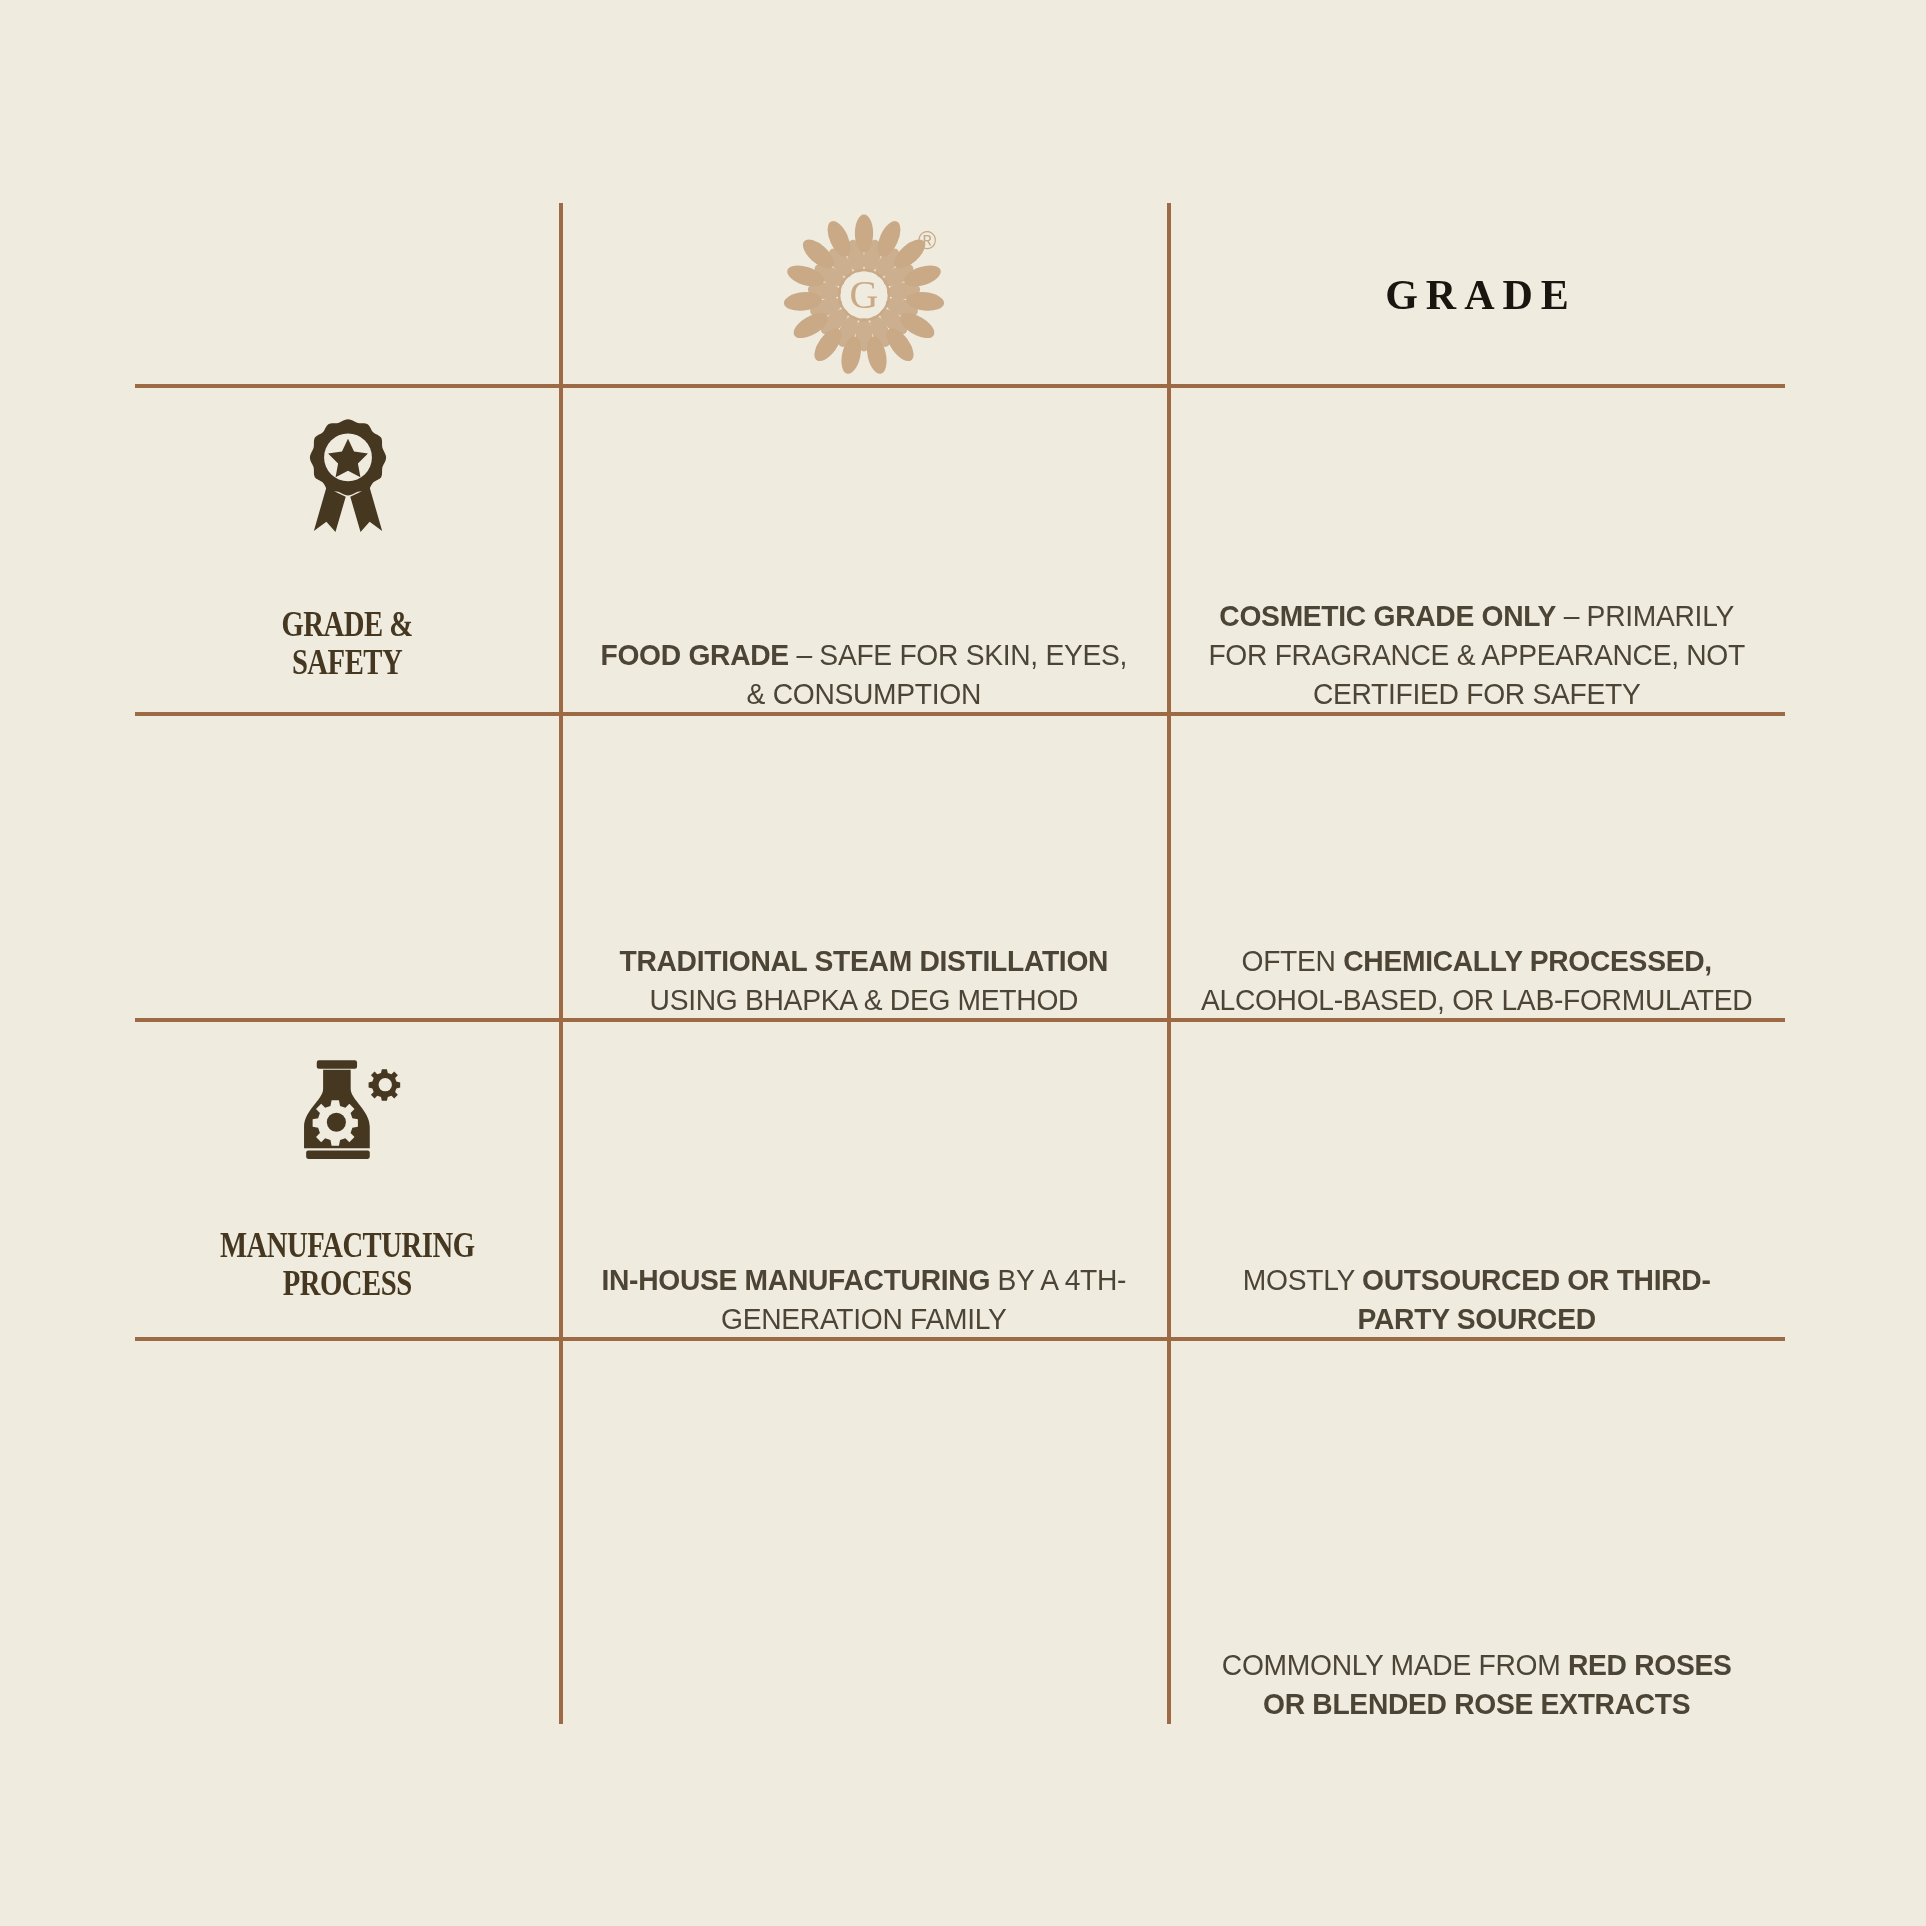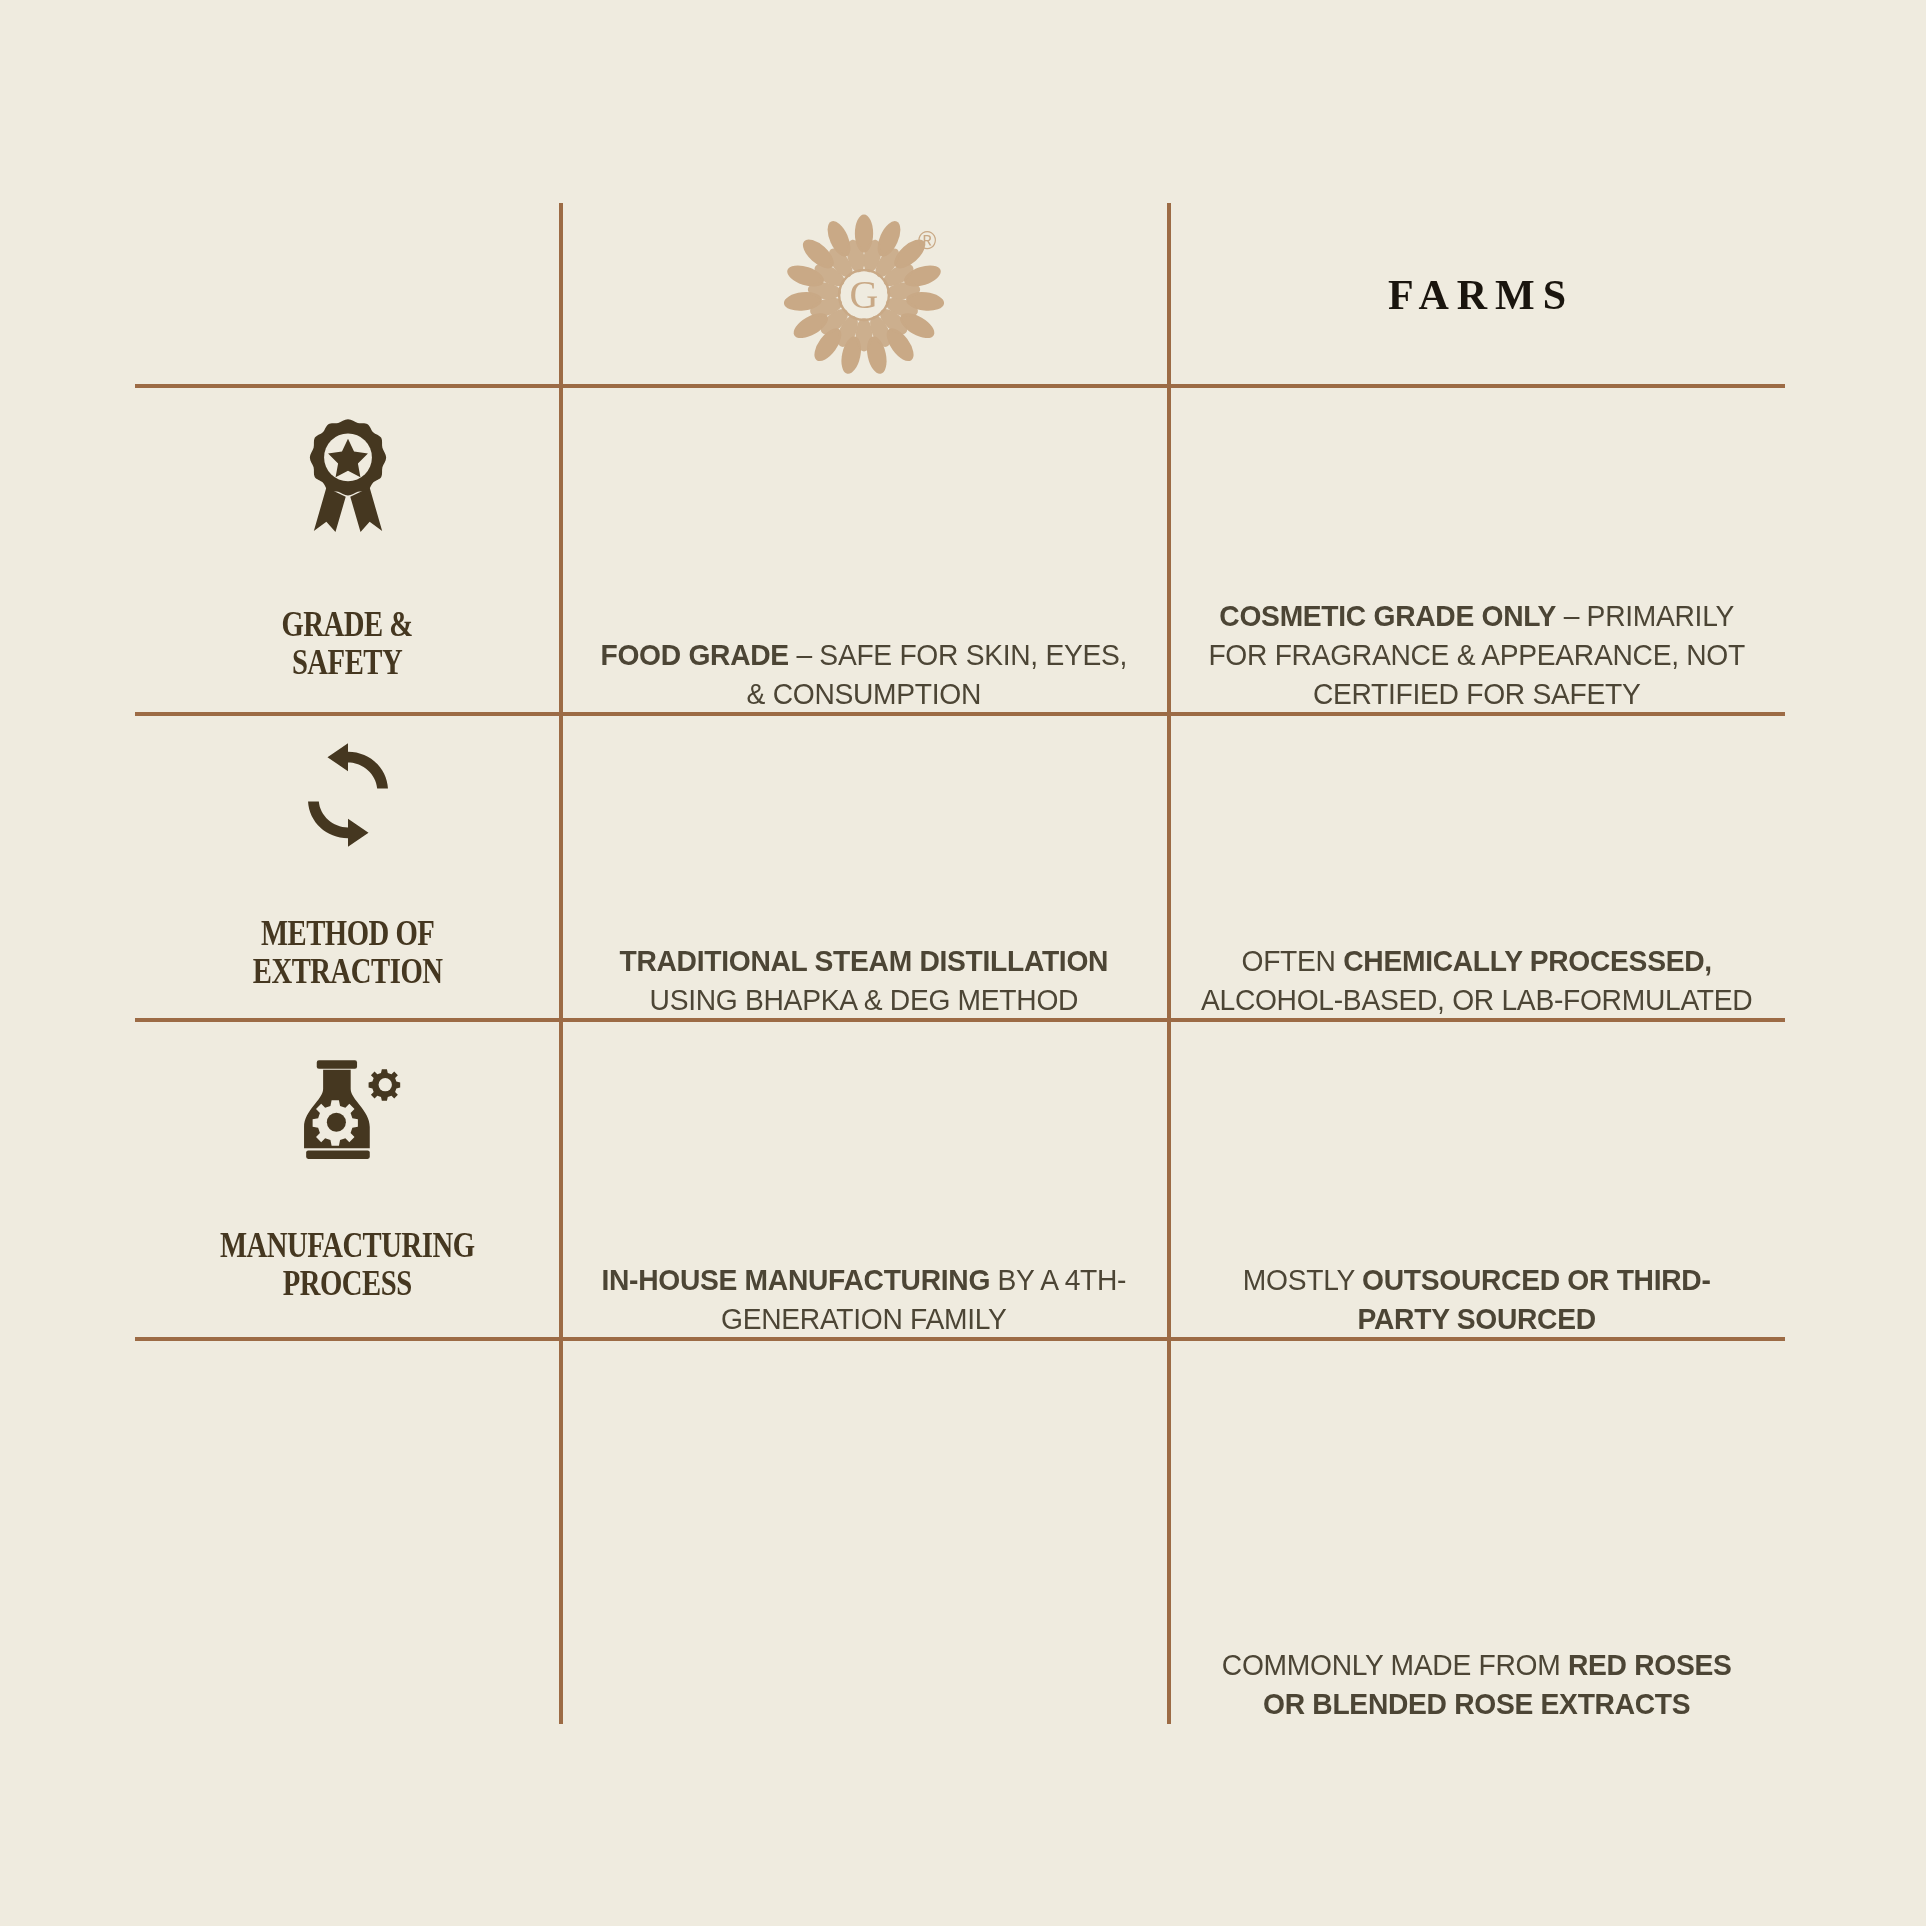--- a/index.html
+++ b/index.html
@@ -135,21 +135,21 @@
             <circle cx="0" cy="0" r="30" fill="none" stroke="#c9a986" stroke-width="3"></circle>
           </g>
         </g>
       </g>
       <text x="100" y="116" text-anchor="middle" font-family="Liberation Serif, serif" font-size="48" fill="#c9a986">G</text>
       <text x="176" y="44" text-anchor="middle" font-family="Liberation Sans, sans-serif" font-size="30" fill="#c9a986">®</text>
     </svg>
   </div>
 
   <div class="hdr-others">
-    <span class="others-text">FARMS</span>
+    <span class="others-text">GRADE</span>
   </div>
 
   <div class="row" id="row1">
     <div class="cell-label">
       <div class="icon-wrap">
         <svg class="ico" width="114" height="123" viewBox="0 0 100 108">
           <g fill="#453720">
             <path d="M31 62 L20 100 L31 92 L39 101 L48 70 Z"></path>
             <path d="M69 62 L80 100 L69 92 L61 101 L52 70 Z"></path>
             <path d="M50 2
@@ -173,34 +173,20 @@
     </div>
     <div class="cell-mid">
       <div class="body-text"><b>FOOD GRADE </b><span> – SAFE FOR SKIN, EYES, &amp; CONSUMPTION</span></div>
     </div>
     <div class="cell-right">
       <div class="body-text"><b>COSMETIC GRADE ONLY</b><span> – PRIMARILY FOR FRAGRANCE &amp; APPEARANCE, NOT CERTIFIED FOR SAFETY</span></div>
     </div>
   </div>
 
   <div class="row" id="row2">
-    <div class="cell-label">
-      <div class="icon-wrap">
-        <svg class="ico" width="108" height="108" viewBox="0 0 100 100">
-          <g fill="#453720">
-            <path d="M50 10 C70 10 86 25 87 44 L77 44 C76 31 64 20 50 20 L50 28 L31 15 L50 2 Z"></path>
-            <path d="M50 90 C30 90 14 75 13 56 L23 56 C24 69 36 80 50 80 L50 72 L69 85 L50 98 Z"></path>
-          </g>
-        </svg>
-      </div>
-      <div class="label-text">
-        <div>METHOD OF</div>
-        <div>EXTRACTION</div>
-      </div>
-    </div>
     <div class="cell-mid">
       <div class="body-text"><b>TRADITIONAL STEAM DISTILLATION</b><span> USING BHAPKA &amp; DEG METHOD</span></div>
     </div>
     <div class="cell-right">
       <div class="body-text"><span>OFTEN </span><b>CHEMICALLY PROCESSED,</b><span> ALCOHOL-BASED, OR LAB-FORMULATED</span></div>
     </div>
   </div>
 
   <div class="row" id="row3">
     <div class="cell-label">

